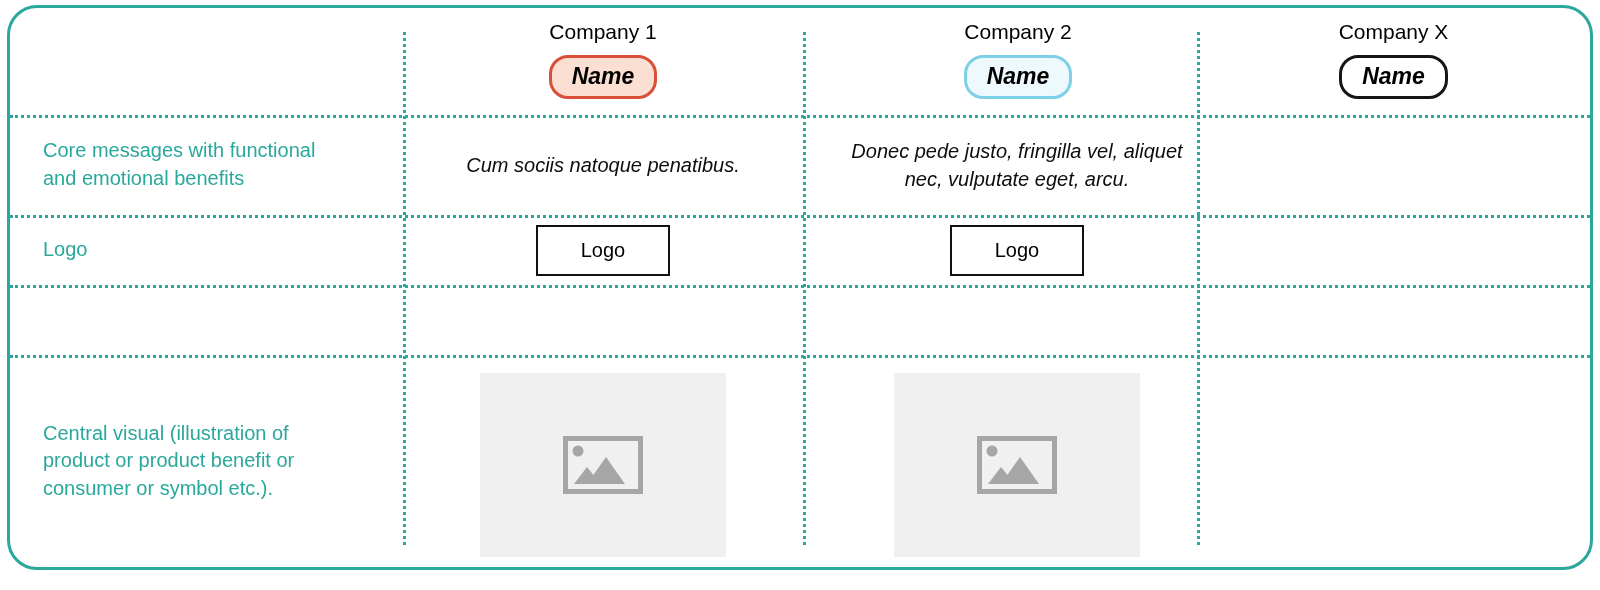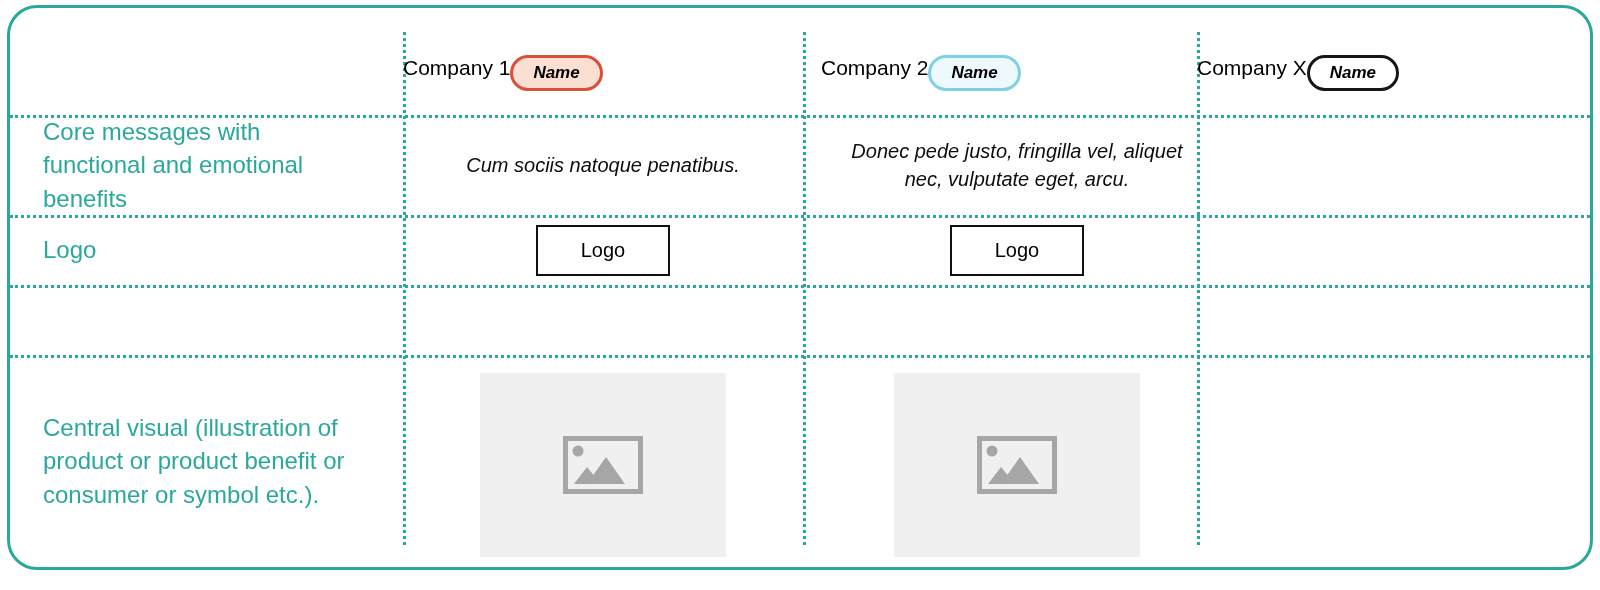--- a/index.html
+++ b/index.html
@@ -10,32 +10,32 @@
 
   .hline{position:absolute;left:0;right:0;height:0;border-top:3px dotted #2aa89c;}
   .hline.h1{top:107px}.hline.h2{top:207px}.hline.h3{top:277px}.hline.h4{top:347px}
 
   .vline{position:absolute;top:24px;height:513px;width:0;border-left:3px dotted #2aa89c;}
   .vline.v1{left:393px}.vline.v2{left:793px}.vline.v3{left:1187px}
 
   .cell{position:absolute;display:flex;align-items:center;justify-content:center;}
 
   
-  .hdr{flex-direction:row;justify-content:flex-start;padding-top:12px;top:0;height:107px;box-sizing:border-box;}
+  .hdr{flex-direction:column;justify-content:flex-start;padding-top:12px;top:0;height:107px;box-sizing:border-box;}
   .hdr.c1{left:393px;width:400px}.hdr.c2{left:811px;width:394px}.hdr.c3{left:1187px;width:393px}
   .company-name{font-size:21px;color:#000;}
-  .badge{margin-top:11px;border-radius:19px;padding:4px 20px;font-size:17px;
+  .badge{margin-top:11px;border-radius:19px;padding:4px 20px;font-size:23px;
          font-style:italic;font-weight:bold;color:#000;line-height:1.3;}
   .badge-red{border:3px solid #d94f38;background:#fbdfd3;}
   .badge-blue{border:3px solid #7ed0e6;background:#eef9fd;}
   .badge-black{border:3px solid #161616;background:#ffffff;}
 
   
   .rlabel{left:0;width:393px;justify-content:flex-start;padding-left:33px;box-sizing:border-box;}
-  .rlabel span{color:#2aa89c;font-size:24px;line-height:1.38;}
+  .rlabel span{color:#2aa89c;font-size:20px;line-height:1.38;}
   .rl1{top:107px;height:100px}.rl1 span{max-width:300px}
   .rl2{top:207px;height:70px}
   .rl3{top:277px;height:70px}
   .rl4{top:347px;height:212px}.rl4 span{max-width:302px}
 
   
   .r1{top:107px;height:100px}.r2{top:207px;height:70px}
   .r3{top:277px;height:70px}.r4{top:347px;height:212px;align-items:flex-start;padding-top:18px;box-sizing:border-box;}
   .cc1{left:393px;width:400px}.cc2{left:810px;width:394px}.cc3{left:1187px;width:393px}
 

